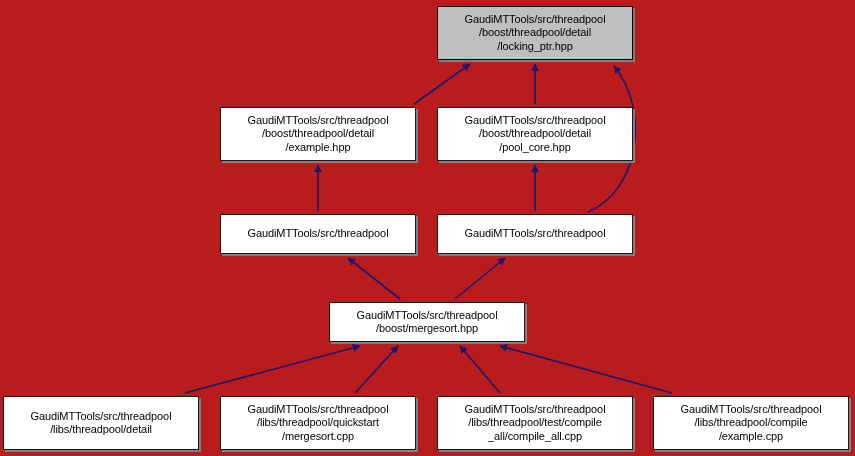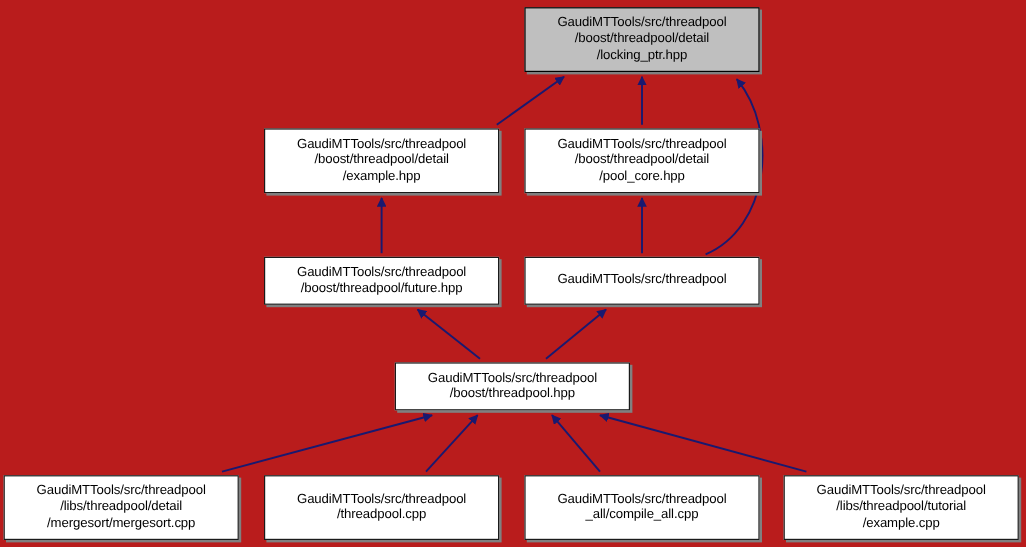--- a/index.html
+++ b/index.html
@@ -118,47 +118,47 @@
   </div>
 
   <div class="node" style="left: 437px; top: 107px; width: 196px; height: 54px;">
     <span class="line">GaudiMTTools/src/threadpool</span>
     <span class="line">/boost/threadpool/detail</span>
     <span class="line">/pool_core.hpp</span>
   </div>
 
   <div class="node" style="left: 220px; top: 214px; width: 196px; height: 40px;">
     <span class="line">GaudiMTTools/src/threadpool</span>
-    <span class="line">/boost/threadpool/future.hpp</span>
   </div>
 
   <div class="node" style="left: 437px; top: 214px; width: 196px; height: 40px;">
     <span class="line">GaudiMTTools/src/threadpool</span>
   </div>
 
   <div class="node" style="left: 329px; top: 302px; width: 196px; height: 40px;">
     <span class="line">GaudiMTTools/src/threadpool</span>
-    <span class="line">/boost/threadpool.hpp</span>
+    <span class="line">/boost/mergesort.hpp</span>
   </div>
 
   <div class="node" style="left: 3px; top: 396px; width: 196px; height: 54px;">
     <span class="line">GaudiMTTools/src/threadpool</span>
     <span class="line">/libs/threadpool/detail</span>
-    <span class="line">/mergesort/mergesort.cpp</span>
   </div>
 
   <div class="node" style="left: 220px; top: 396px; width: 196px; height: 54px;">
     <span class="line">GaudiMTTools/src/threadpool</span>
-    <span class="line">/threadpool.cpp</span>
+    <span class="line">/libs/threadpool/quickstart</span>
+    <span class="line">/mergesort.cpp</span>
   </div>
 
   <div class="node" style="left: 437px; top: 396px; width: 196px; height: 54px;">
     <span class="line">GaudiMTTools/src/threadpool</span>
+    <span class="line">/libs/threadpool/test/compile</span>
     <span class="line">_all/compile_all.cpp</span>
   </div>
 
   <div class="node" style="left: 653px; top: 396px; width: 196px; height: 54px;">
     <span class="line">GaudiMTTools/src/threadpool</span>
-    <span class="line">/libs/threadpool/tutorial</span>
+    <span class="line">/libs/threadpool/compile</span>
     <span class="line">/example.cpp</span>
   </div>
 
 </div>
 
 </body></html>

